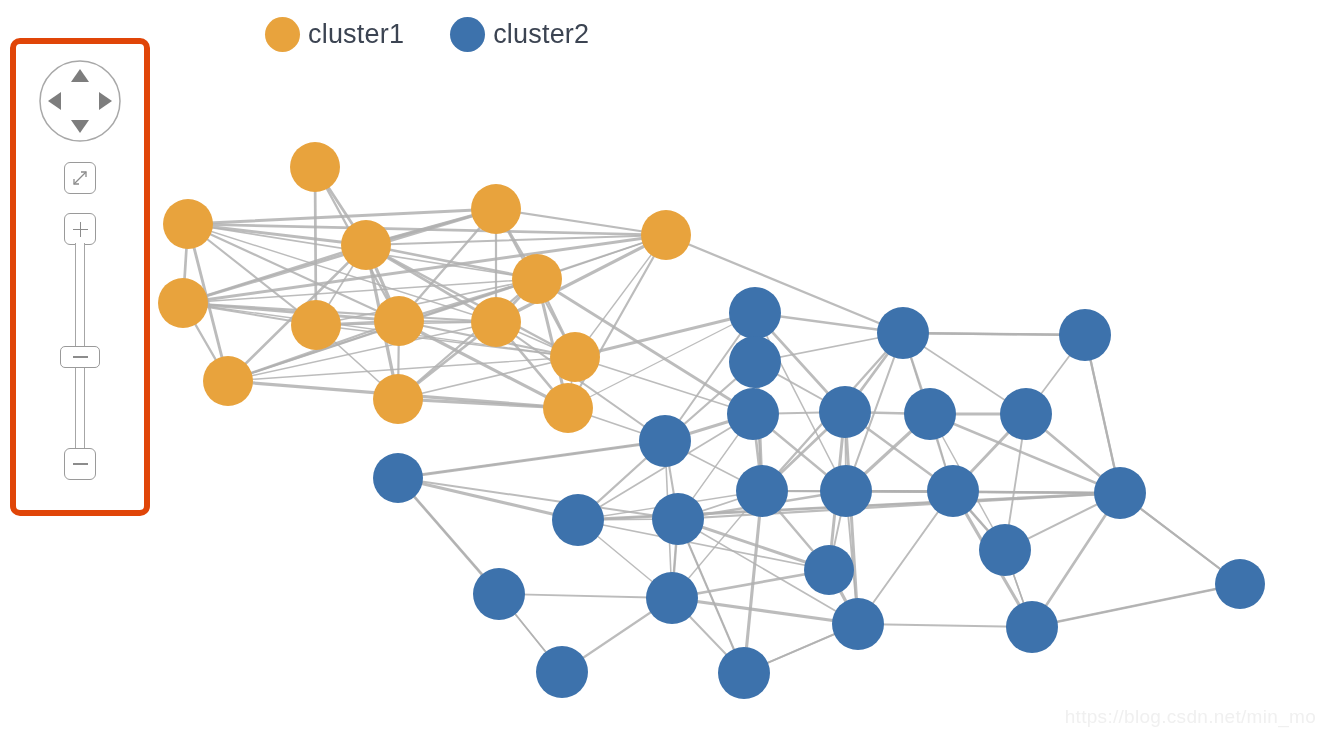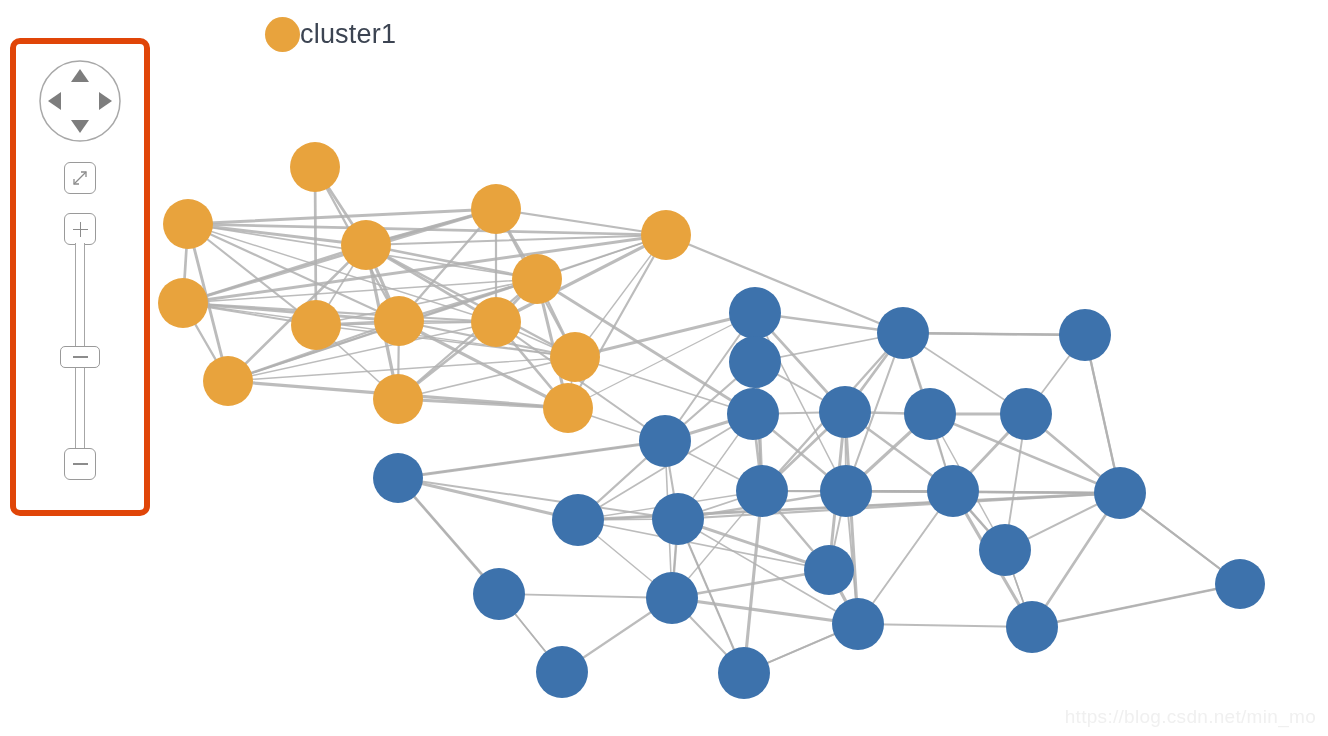--- a/index.html
+++ b/index.html
@@ -25,21 +25,21 @@
     top: 10px;
     height: 48px;
     display: flex;
     align-items: center;
     gap: 46px;
     z-index: 6;
   }
   .legend-item {
     display: flex;
     align-items: center;
-    gap: 0;
+    gap: 8px;
   }
   .legend-swatch {
     width: 35px;
     height: 35px;
     border-radius: 50%;
     flex: none;
   }
   .legend-label {
     font-size: 27px;
     color: #3c4452;
@@ -383,20 +383,24 @@
         <circle cx="562" cy="672" r="26" fill="#3d72ac"></circle>
         <circle cx="744" cy="673" r="26" fill="#3d72ac"></circle>
       </g>
   </svg>
 
   <div id="legend">
     <div class="legend-item">
       <span class="legend-swatch" style="background:#e8a33d"></span>
       <span class="legend-label">cluster1</span>
     </div>
+    <div class="legend-item">
+      <span class="legend-swatch" style="background:#3d72ac"></span>
+      <span class="legend-label">cluster2</span>
+    </div>
   </div>
 
   <div id="nav-panel">
     <div id="nav-inner">
 
       <svg class="pad" viewBox="0 0 86 86" xmlns="http://www.w3.org/2000/svg">
         <circle cx="43" cy="43" r="40" fill="#ffffff" stroke="#a8a8a8" stroke-width="1.5"></circle>
         <polygon points="43,11 52,24 34,24" fill="#7d7d7d"></polygon>
         <polygon points="43,75 52,62 34,62" fill="#7d7d7d"></polygon>
         <polygon points="11,43 24,34 24,52" fill="#7d7d7d"></polygon>

